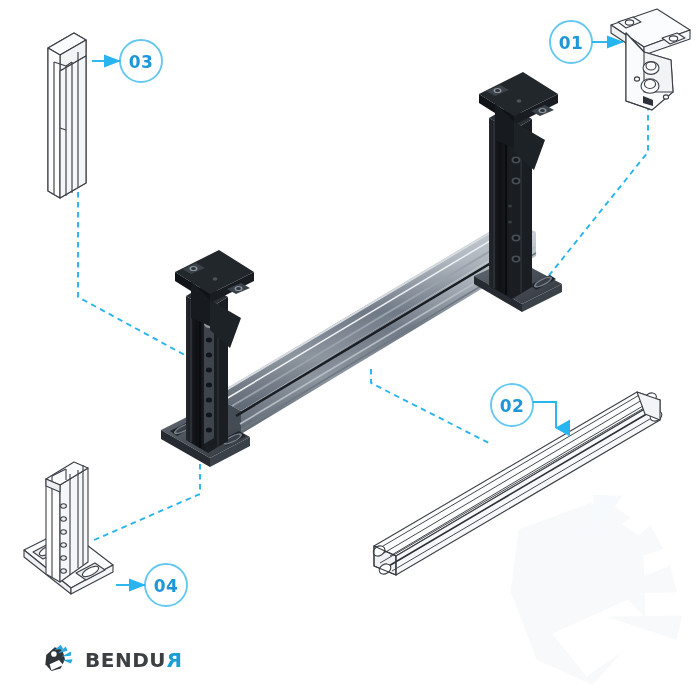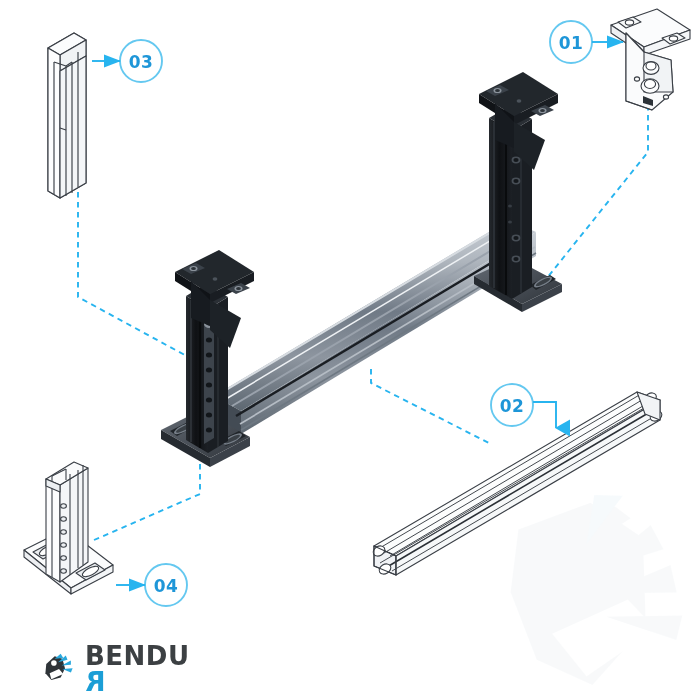--- a/index.html
+++ b/index.html
@@ -10,24 +10,23 @@
     position:relative;
   }
   #stage{position:absolute;inset:0;width:640px;height:700px;background:#ffffff;}
   svg.layer{position:absolute;left:0;top:0;width:700px;height:700px;overflow:visible;}
   #brand{
     position:absolute;left:42px;top:643px;
     display:flex;align-items:center;gap:9px;
   }
   #brandmark{width:34px;height:34px;position:relative;flex:0 0 auto;}
   #brandtext{
-    font-size:26px;font-weight:bold;letter-spacing:.5px;
-    line-height:1;display:flex;align-items:flex-start;
+    font-size:20px;font-weight:bold;letter-spacing:.5px;
+    line-height:1;display:flex;align-items:center;
     font-family:"DejaVu Sans",sans-serif;
-    flex-direction:column;
   }
   .bt-dark{color:#3c4043;}
   .bt-accent{color:#1b9ed6;display:inline-block;transform:scaleX(-1);}
   .callout-num{
     font-family:"DejaVu Sans",sans-serif;
     font-size:17px;font-weight:bold;fill:#1e96d8;
     text-anchor:middle;dominant-baseline:central;
     letter-spacing:.5px;
   }
 </style>

